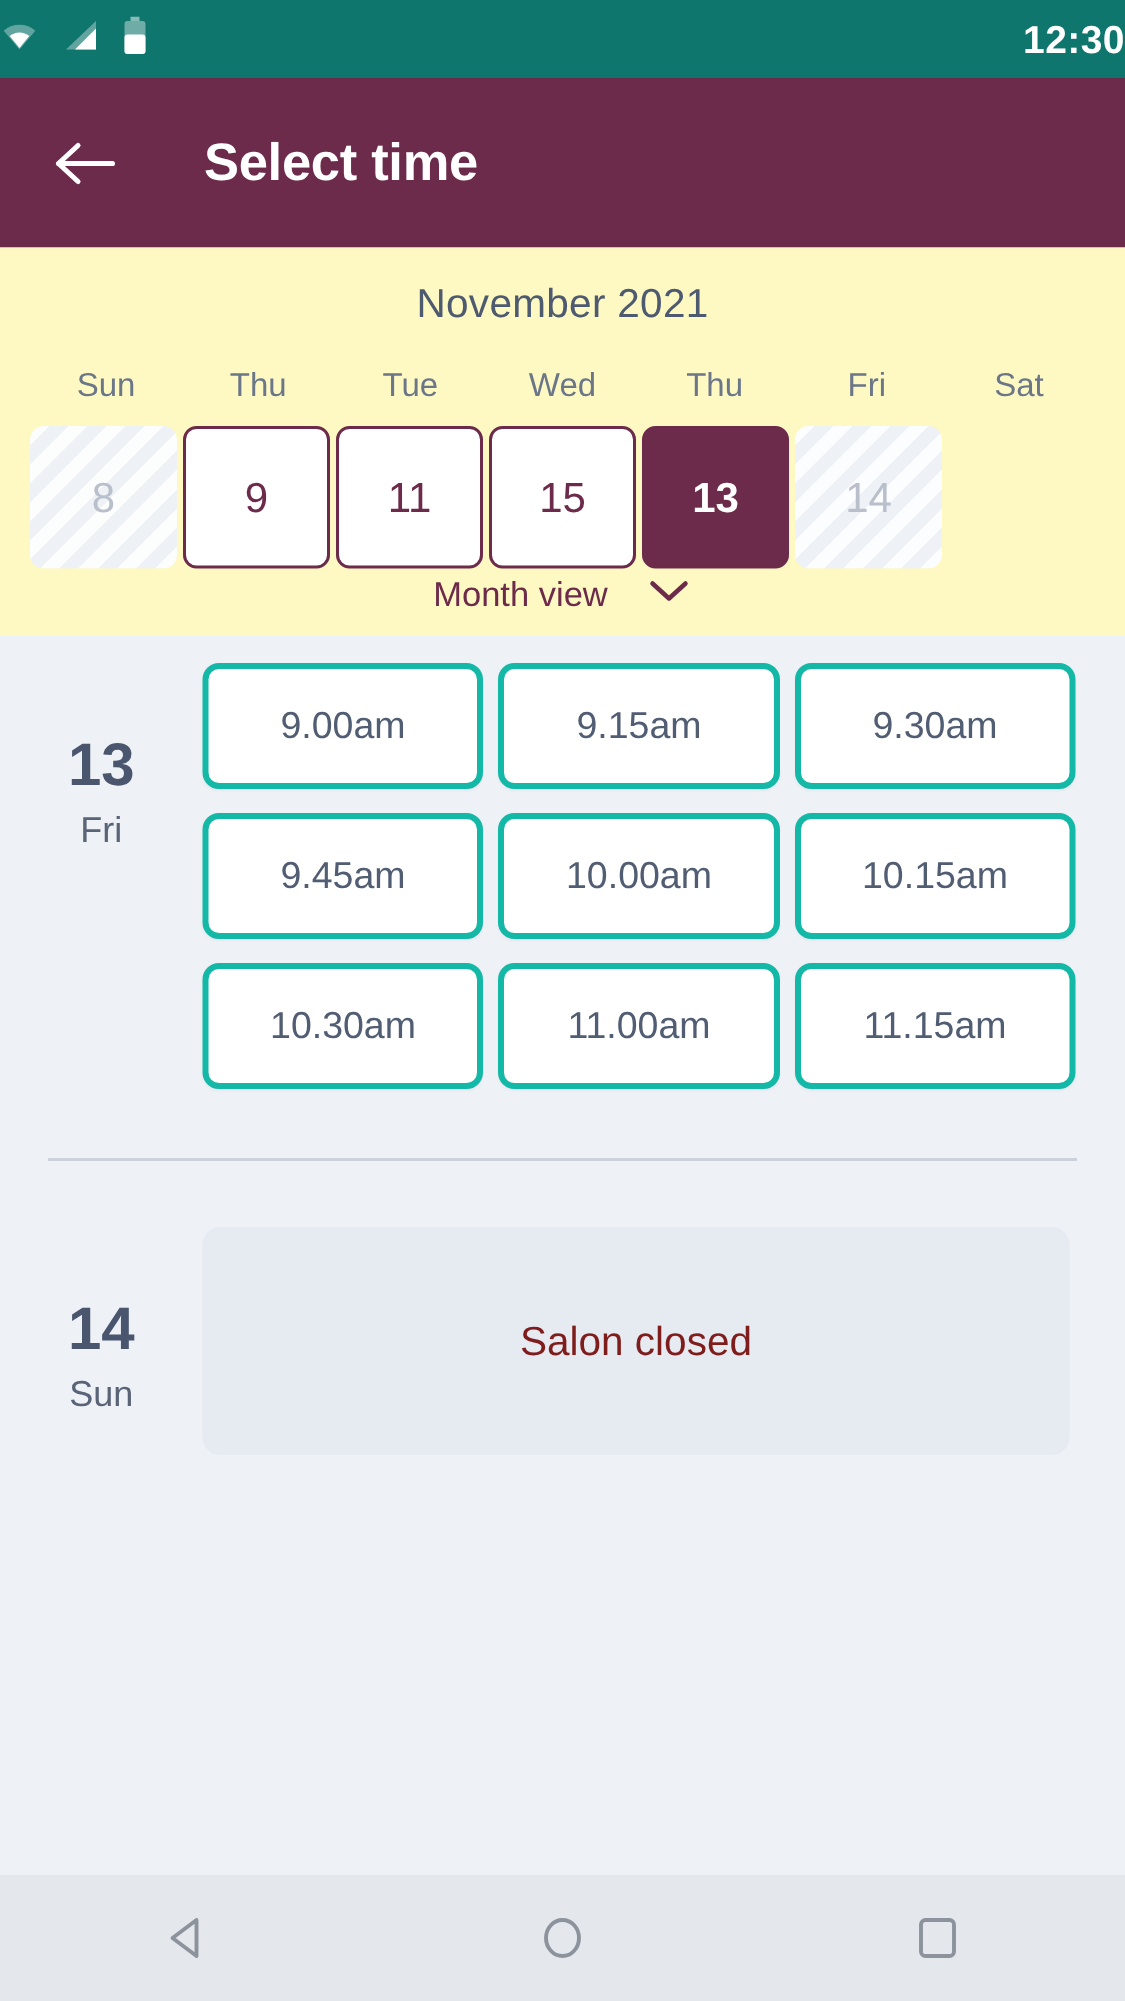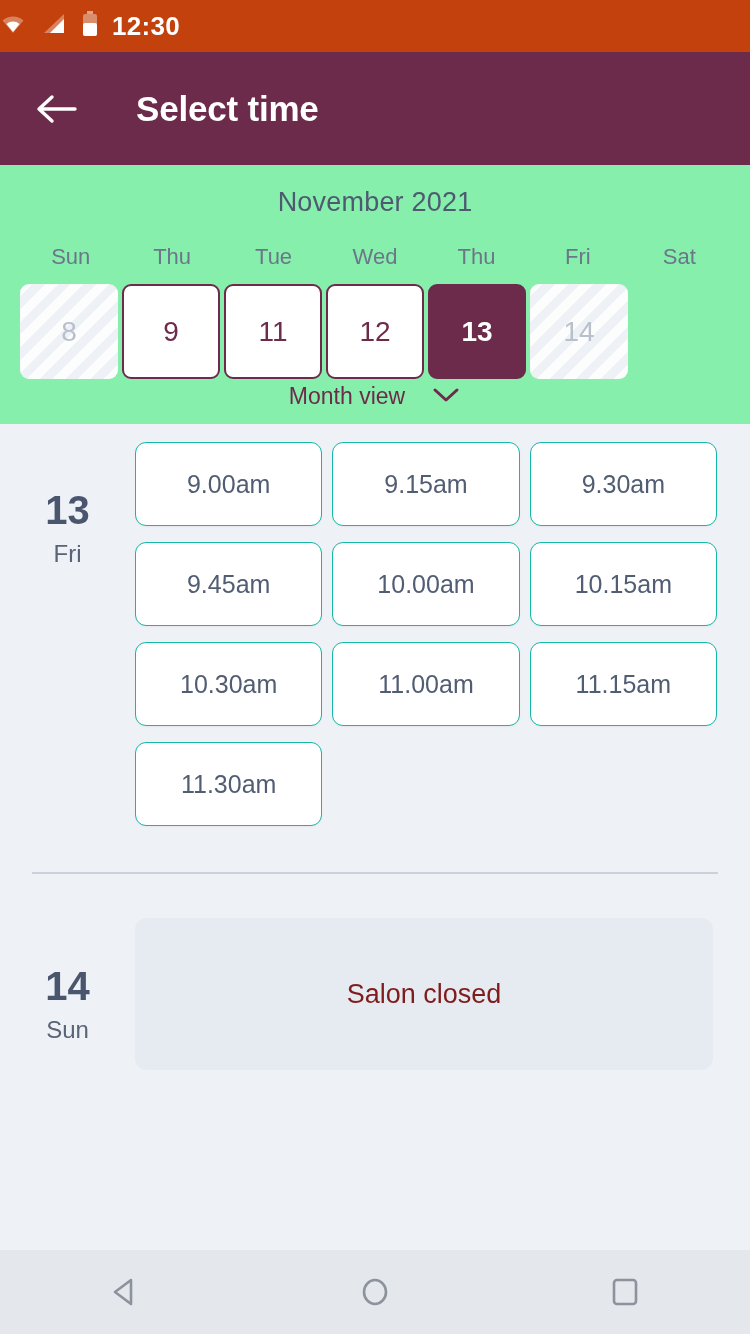--- a/index.html
+++ b/index.html
@@ -6,38 +6,38 @@
   html, body {
     width:750px; height:1334px;
     font-family:"Liberation Sans", sans-serif;
     background:#eef1f6;
     overflow:hidden;
   }
   #app { position:relative; width:750px; height:1334px; }
 
   
   .statusbar{
-    height:52px; background:#c2410c;
-    display:flex; align-items:center; justify-content:flex-start;
-    padding-right:18px; gap:14px;
+    height:52px; background:#0f766e;
+    display:flex; align-items:center; justify-content:space-between;
+    gap:14px;
   }
   .sb-icons{ display:flex; align-items:center; gap:16px; }
   .sb-time{ color:#fff; font-size:26px; font-weight:bold; letter-spacing:0.3px; }
 
   
   .appbar{
     height:113px; background:#6d2b4b;
     display:flex; align-items:center; padding-left:32px; gap:56px;
   }
   .back-btn{ width:48px; height:48px; display:flex; align-items:center; justify-content:center; cursor:pointer; }
   .appbar-title{ color:#ffffff; font-size:35px; font-weight:bold; letter-spacing:-0.2px; }
 
   
   .calendar{
-    background:#86efac; padding-top:22px; padding-bottom:14px;
+    background:#fef9c3; padding-top:22px; padding-bottom:14px;
   }
   .month-title{
     text-align:center; font-size:27px; color:#4e5a70;
     letter-spacing:0.2px; margin-bottom:26px;
   }
   .weekday-row{
     display:grid; grid-template-columns:repeat(7,1fr);
     padding:0 20px; margin-bottom:14px;
   }
   .weekday{ text-align:center; font-size:22px; color:#6b7689; }
@@ -83,21 +83,21 @@
     padding-top:48px;
   }
   .day-label .dnum{ font-size:40px; font-weight:bold; color:#4a566d; line-height:1; }
   .day-label .dname{ font-size:24px; color:#5a6477; margin-top:10px; }
 
   .slot-grid{
     flex:1; display:grid; grid-template-columns:repeat(3,1fr);
     gap:16px 10px; padding-right:33px;
   }
   .slot{
-    height:84px; background:#ffffff; border:1px solid #14b8a6;
+    height:84px; background:#ffffff; border:4px solid #14b8a6;
     border-radius:11px; display:flex; align-items:center; justify-content:center;
     font-size:25px; color:#515d72; cursor:pointer;
     box-shadow:0 1px 2px rgba(80,95,120,0.05);
   }
 
   .divider{
     height:2px; background:#ccd2dc;
     margin:46px 32px 0 32px;
   }
 
@@ -163,21 +163,21 @@
       <div class="weekday">Tue</div>
       <div class="weekday">Wed</div>
       <div class="weekday">Thu</div>
       <div class="weekday">Fri</div>
       <div class="weekday">Sat</div>
     </div>
     <div class="day-row" id="day-row">
         <div class="day-cell disabled">8</div>
         <div class="day-cell available">9</div>
         <div class="day-cell available">11</div>
-        <div class="day-cell available">12</div>
+        <div class="day-cell available">15</div>
         <div class="day-cell selected">13</div>
         <div class="day-cell disabled">14</div>
       </div>
 
     <div class="month-view-row">
       <span class="month-view-label">Month view</span>
       <span>
         <svg width="30" height="18" viewBox="0 0 30 18">
           <path d="M4 4 L15 14 L26 4" stroke="#6d2b4b" stroke-width="3" fill="none" stroke-linecap="round" stroke-linejoin="round"></path>
         </svg>
@@ -195,21 +195,20 @@
       <div class="slot-grid" id="slot-grid-0">
           <div class="slot">9.00am</div>
           <div class="slot">9.15am</div>
           <div class="slot">9.30am</div>
           <div class="slot">9.45am</div>
           <div class="slot">10.00am</div>
           <div class="slot">10.15am</div>
           <div class="slot">10.30am</div>
           <div class="slot">11.00am</div>
           <div class="slot">11.15am</div>
-          <div class="slot">11.30am</div>
         </div>
     </div>
 
     <div class="divider"></div>
 
     <div class="closed-group">
       <div class="day-label">
         <span class="dnum">14</span>
         <span class="dname">Sun</span>
       </div>

